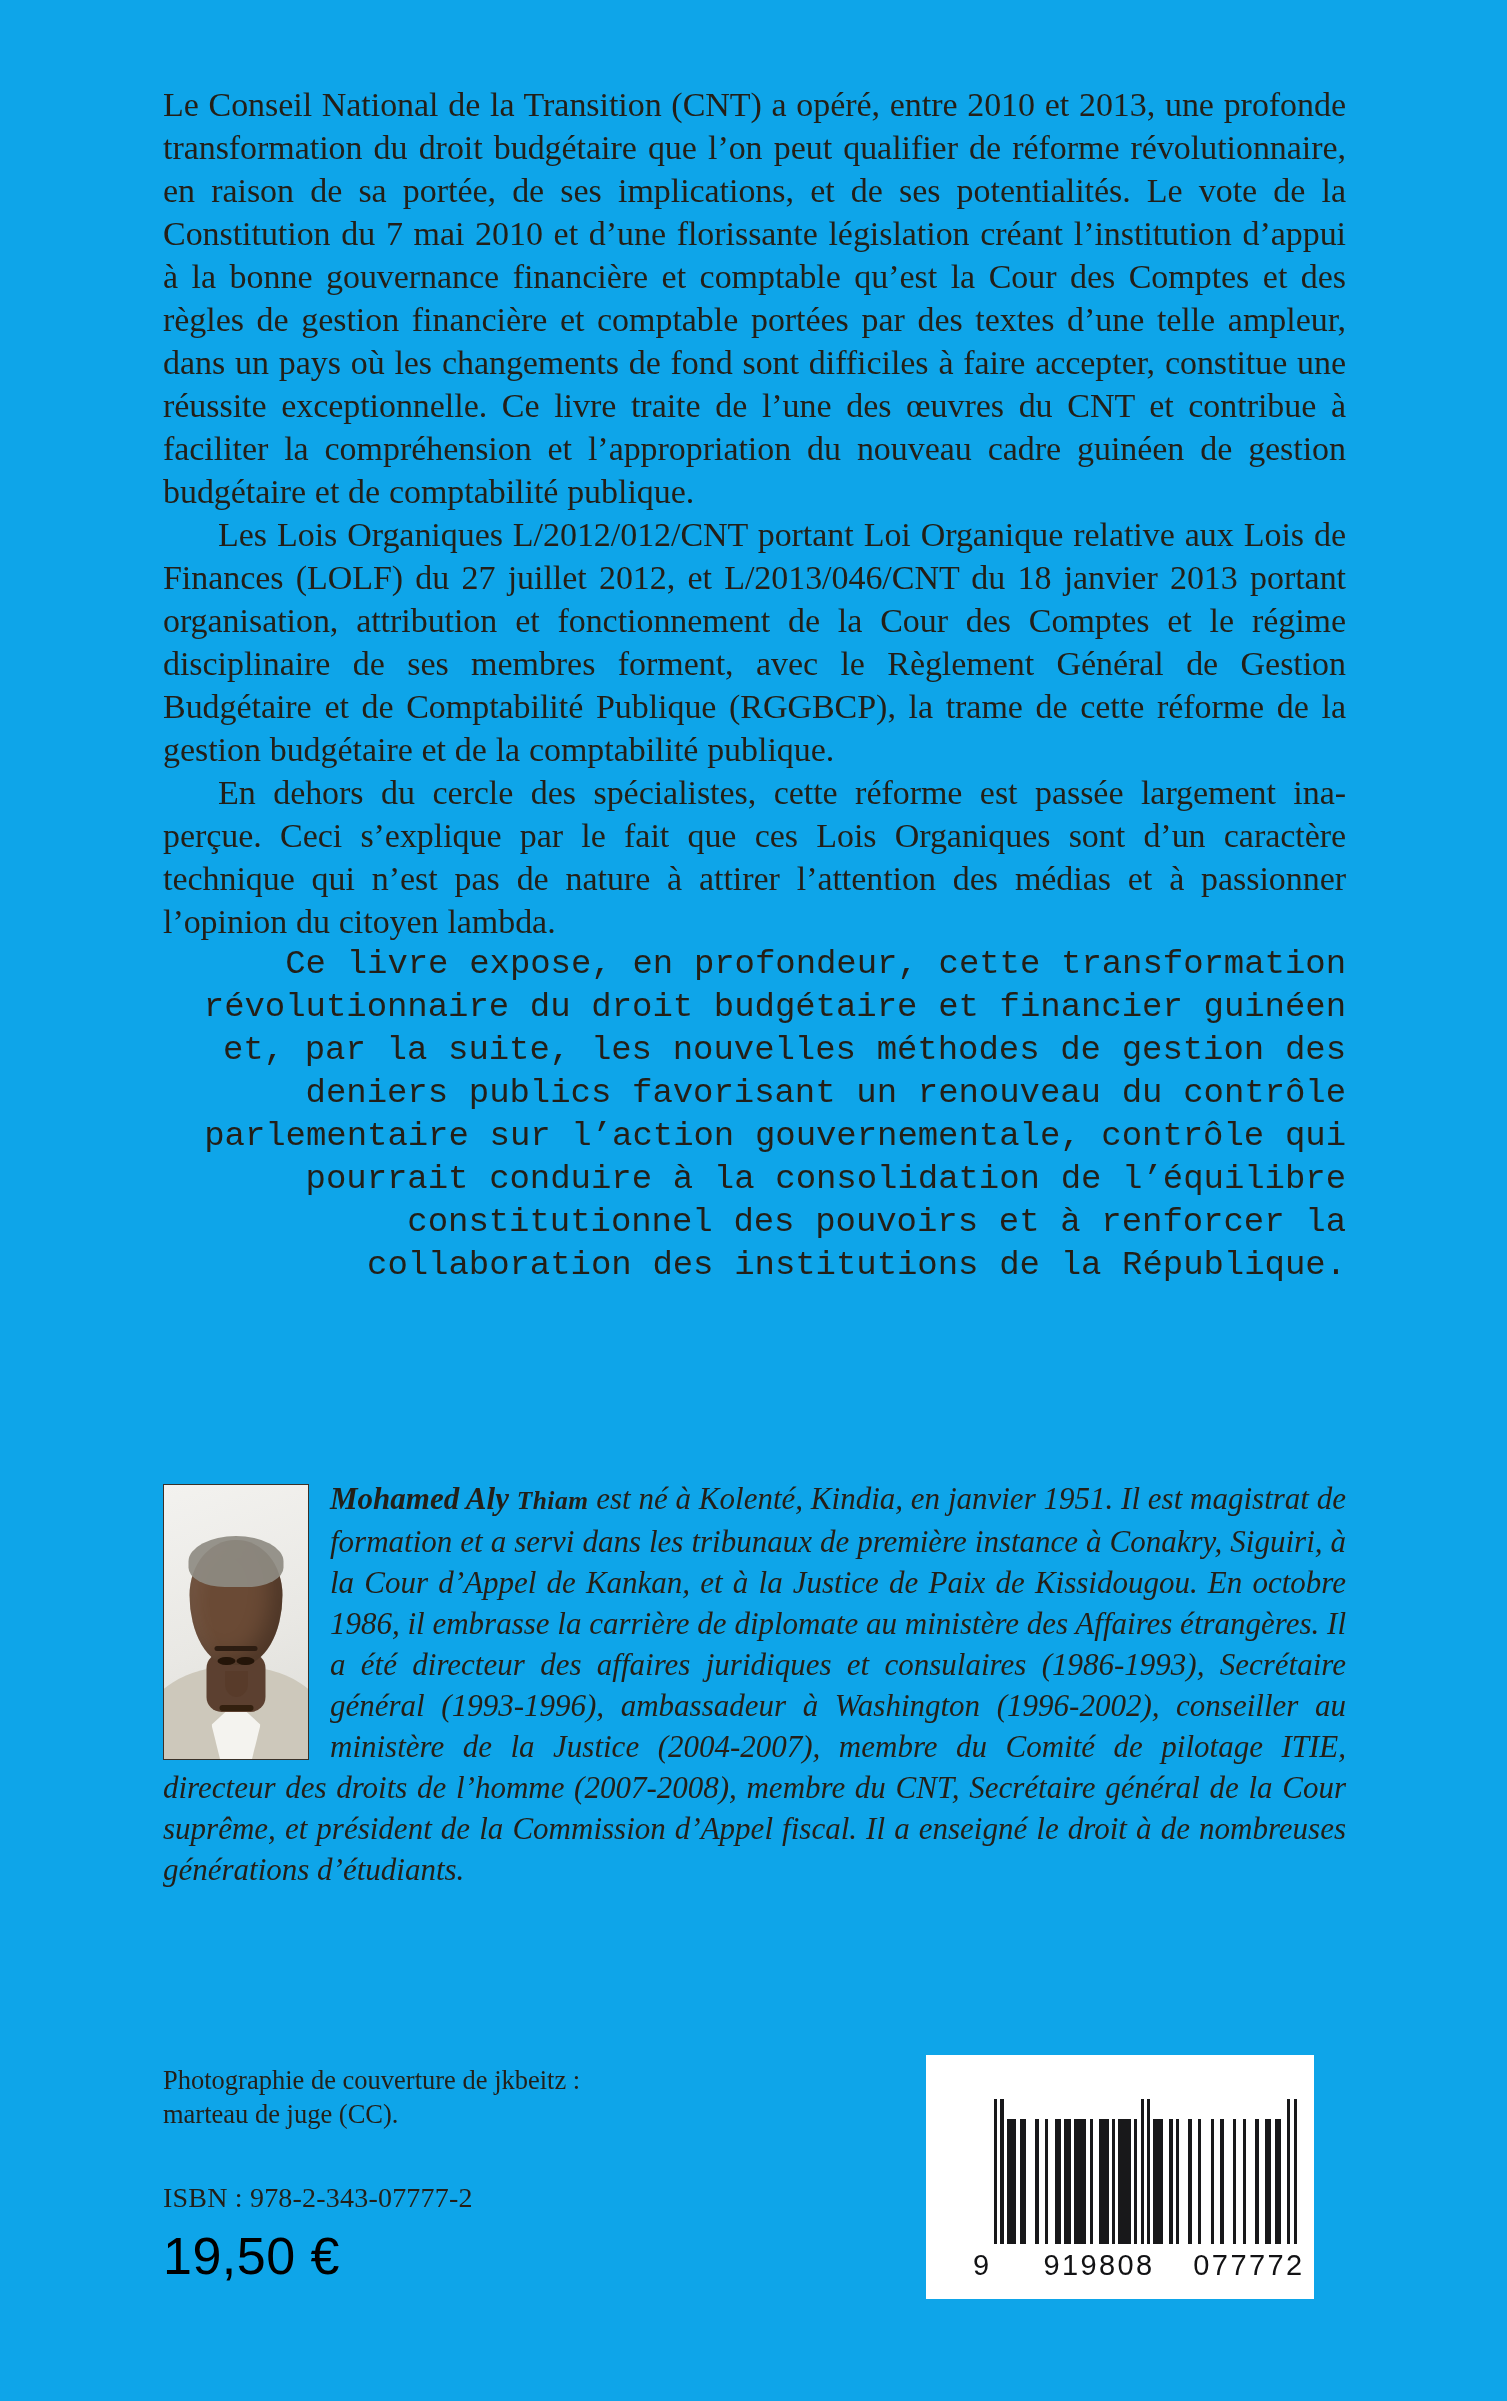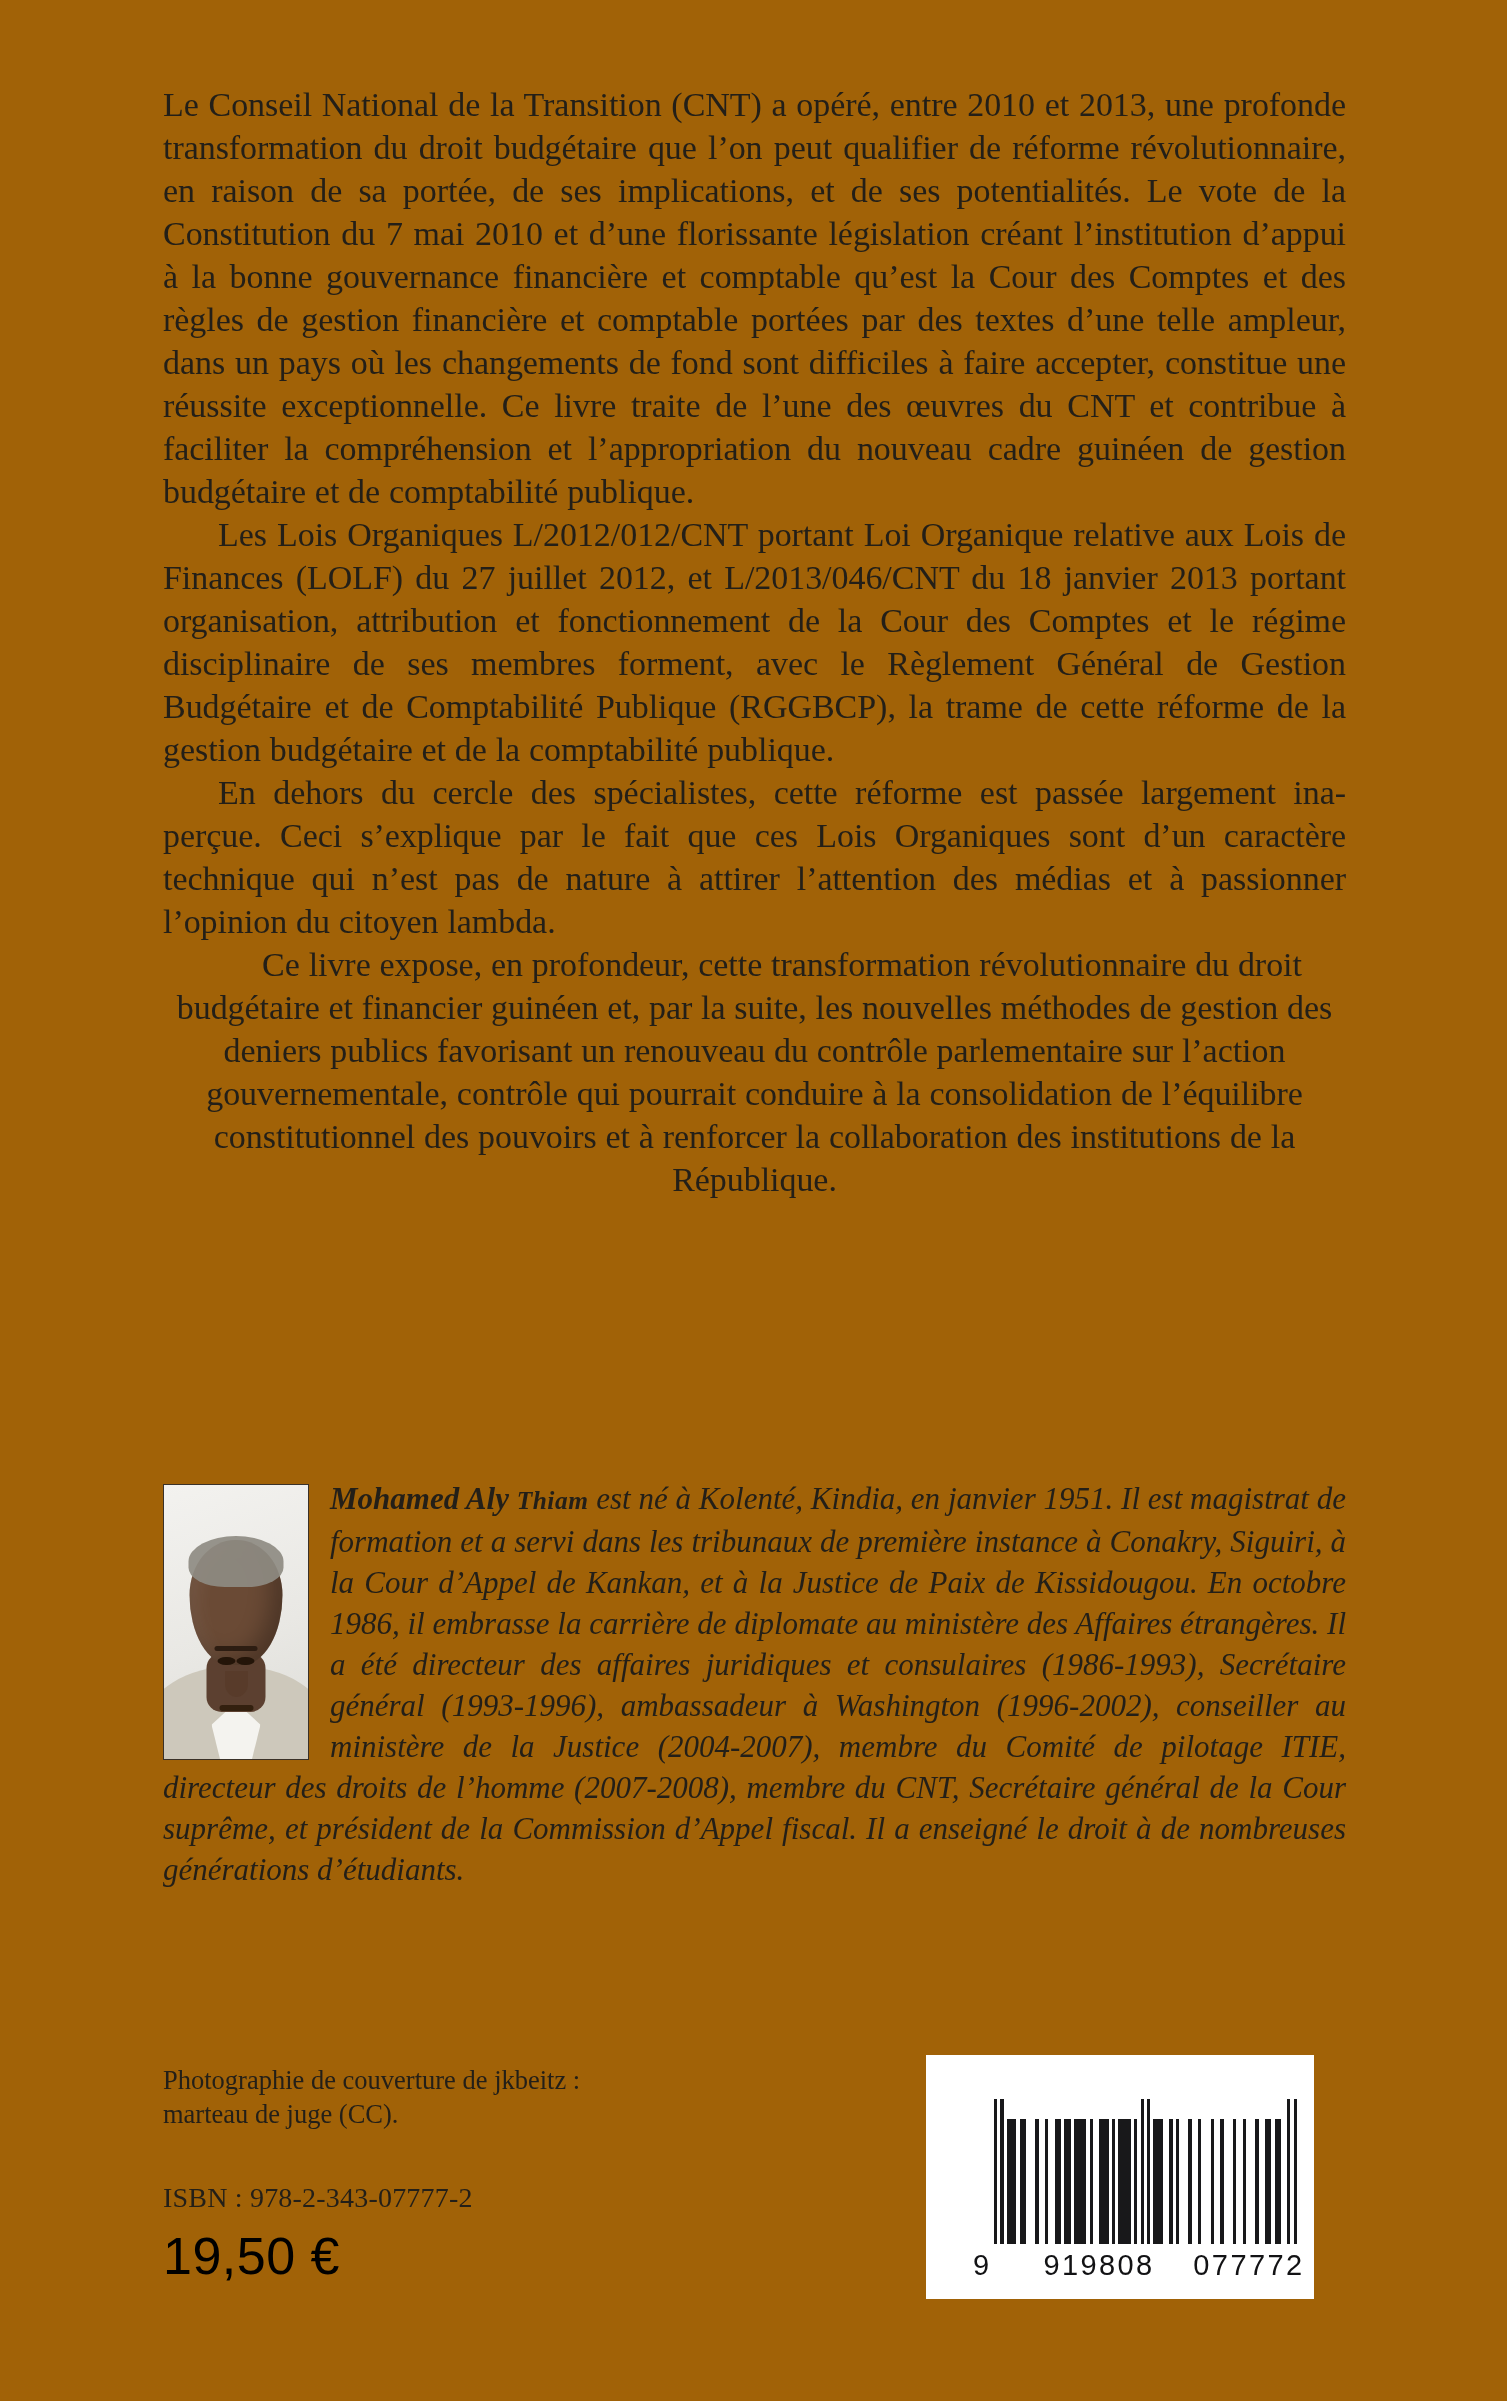--- a/index.html
+++ b/index.html
@@ -12,21 +12,21 @@
     background: #fbe1bd;
     font-family: "Liberation Serif", "DejaVu Serif", serif;
     color: #231f18;
     overflow: hidden;
     position: relative;
   }
 
   .page {
     position: absolute;
     inset: 0;
-    background: #a16207;
+    background: #0ea5e9;
   }
 
   
   .blurb {
     position: absolute;
     left: 163px;
     top: 83px;
     width: 1183px;
     font-size: 34px;
     line-height: 43px;
@@ -38,21 +38,22 @@
     hyphens: manual;
   }
   .blurb p {
     margin: 0;
     text-indent: 55px;
   }
   .blurb p.no-indent {
     text-indent: 0;
   }
   .blurb p:last-child {
-    text-align: center;
+    text-align: right;
+    font-family: Liberation Mono, monospace;
   }
 
   
   .author-block {
     position: absolute;
     left: 163px;
     top: 1478px;
     width: 1183px;
     font-size: 31px;
     line-height: 41px;

